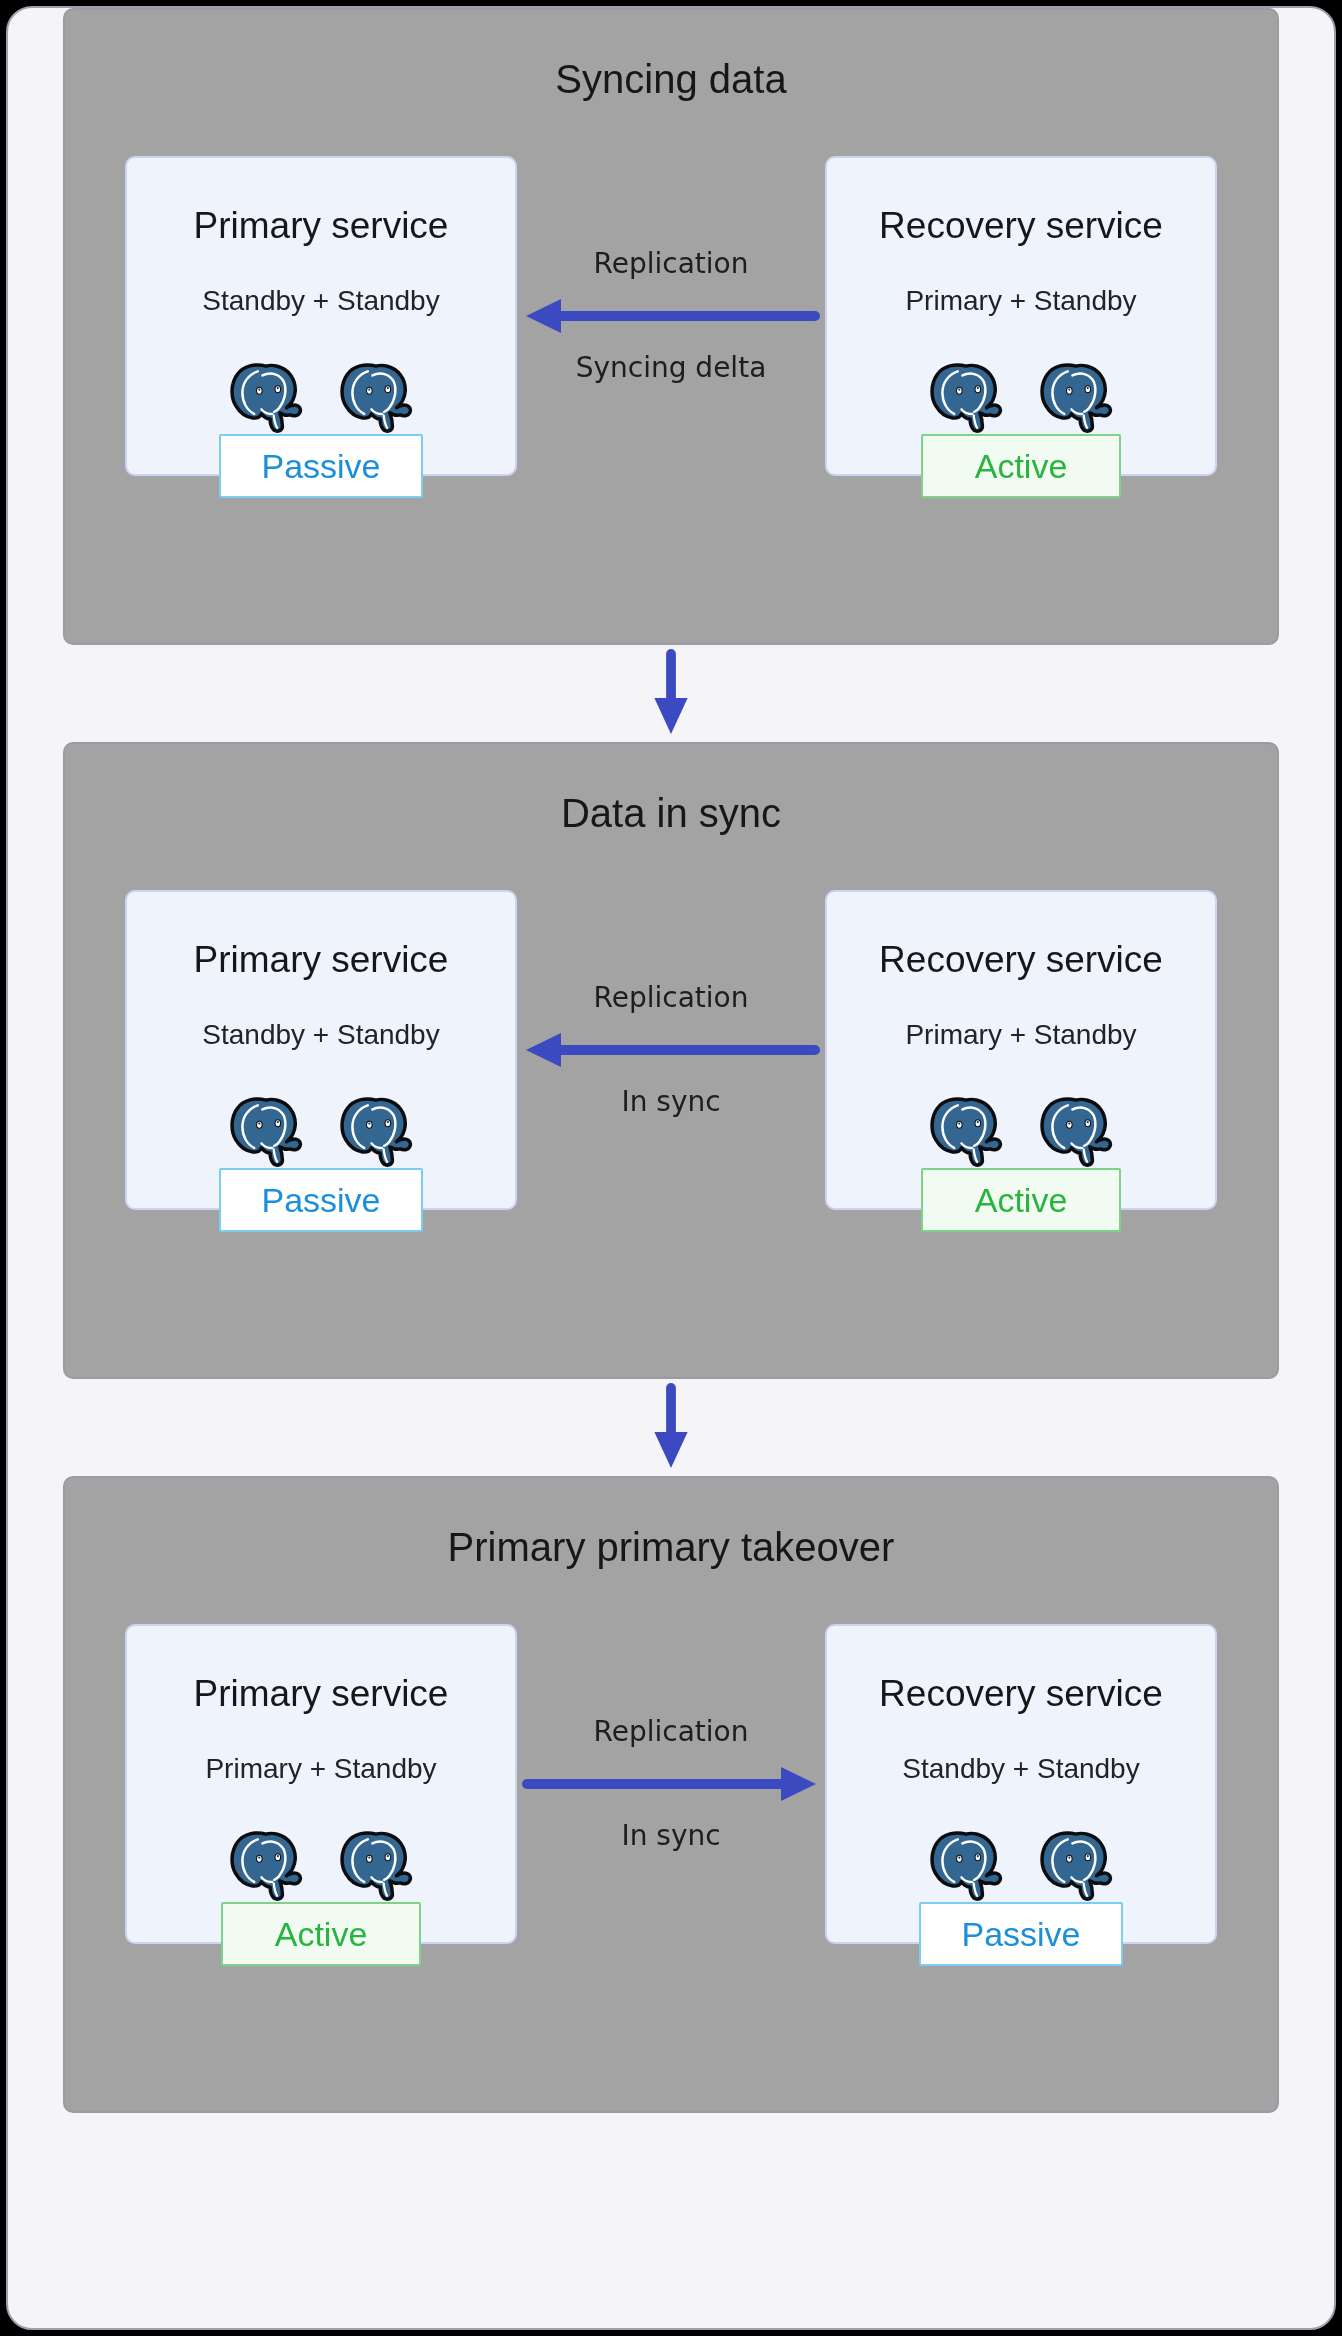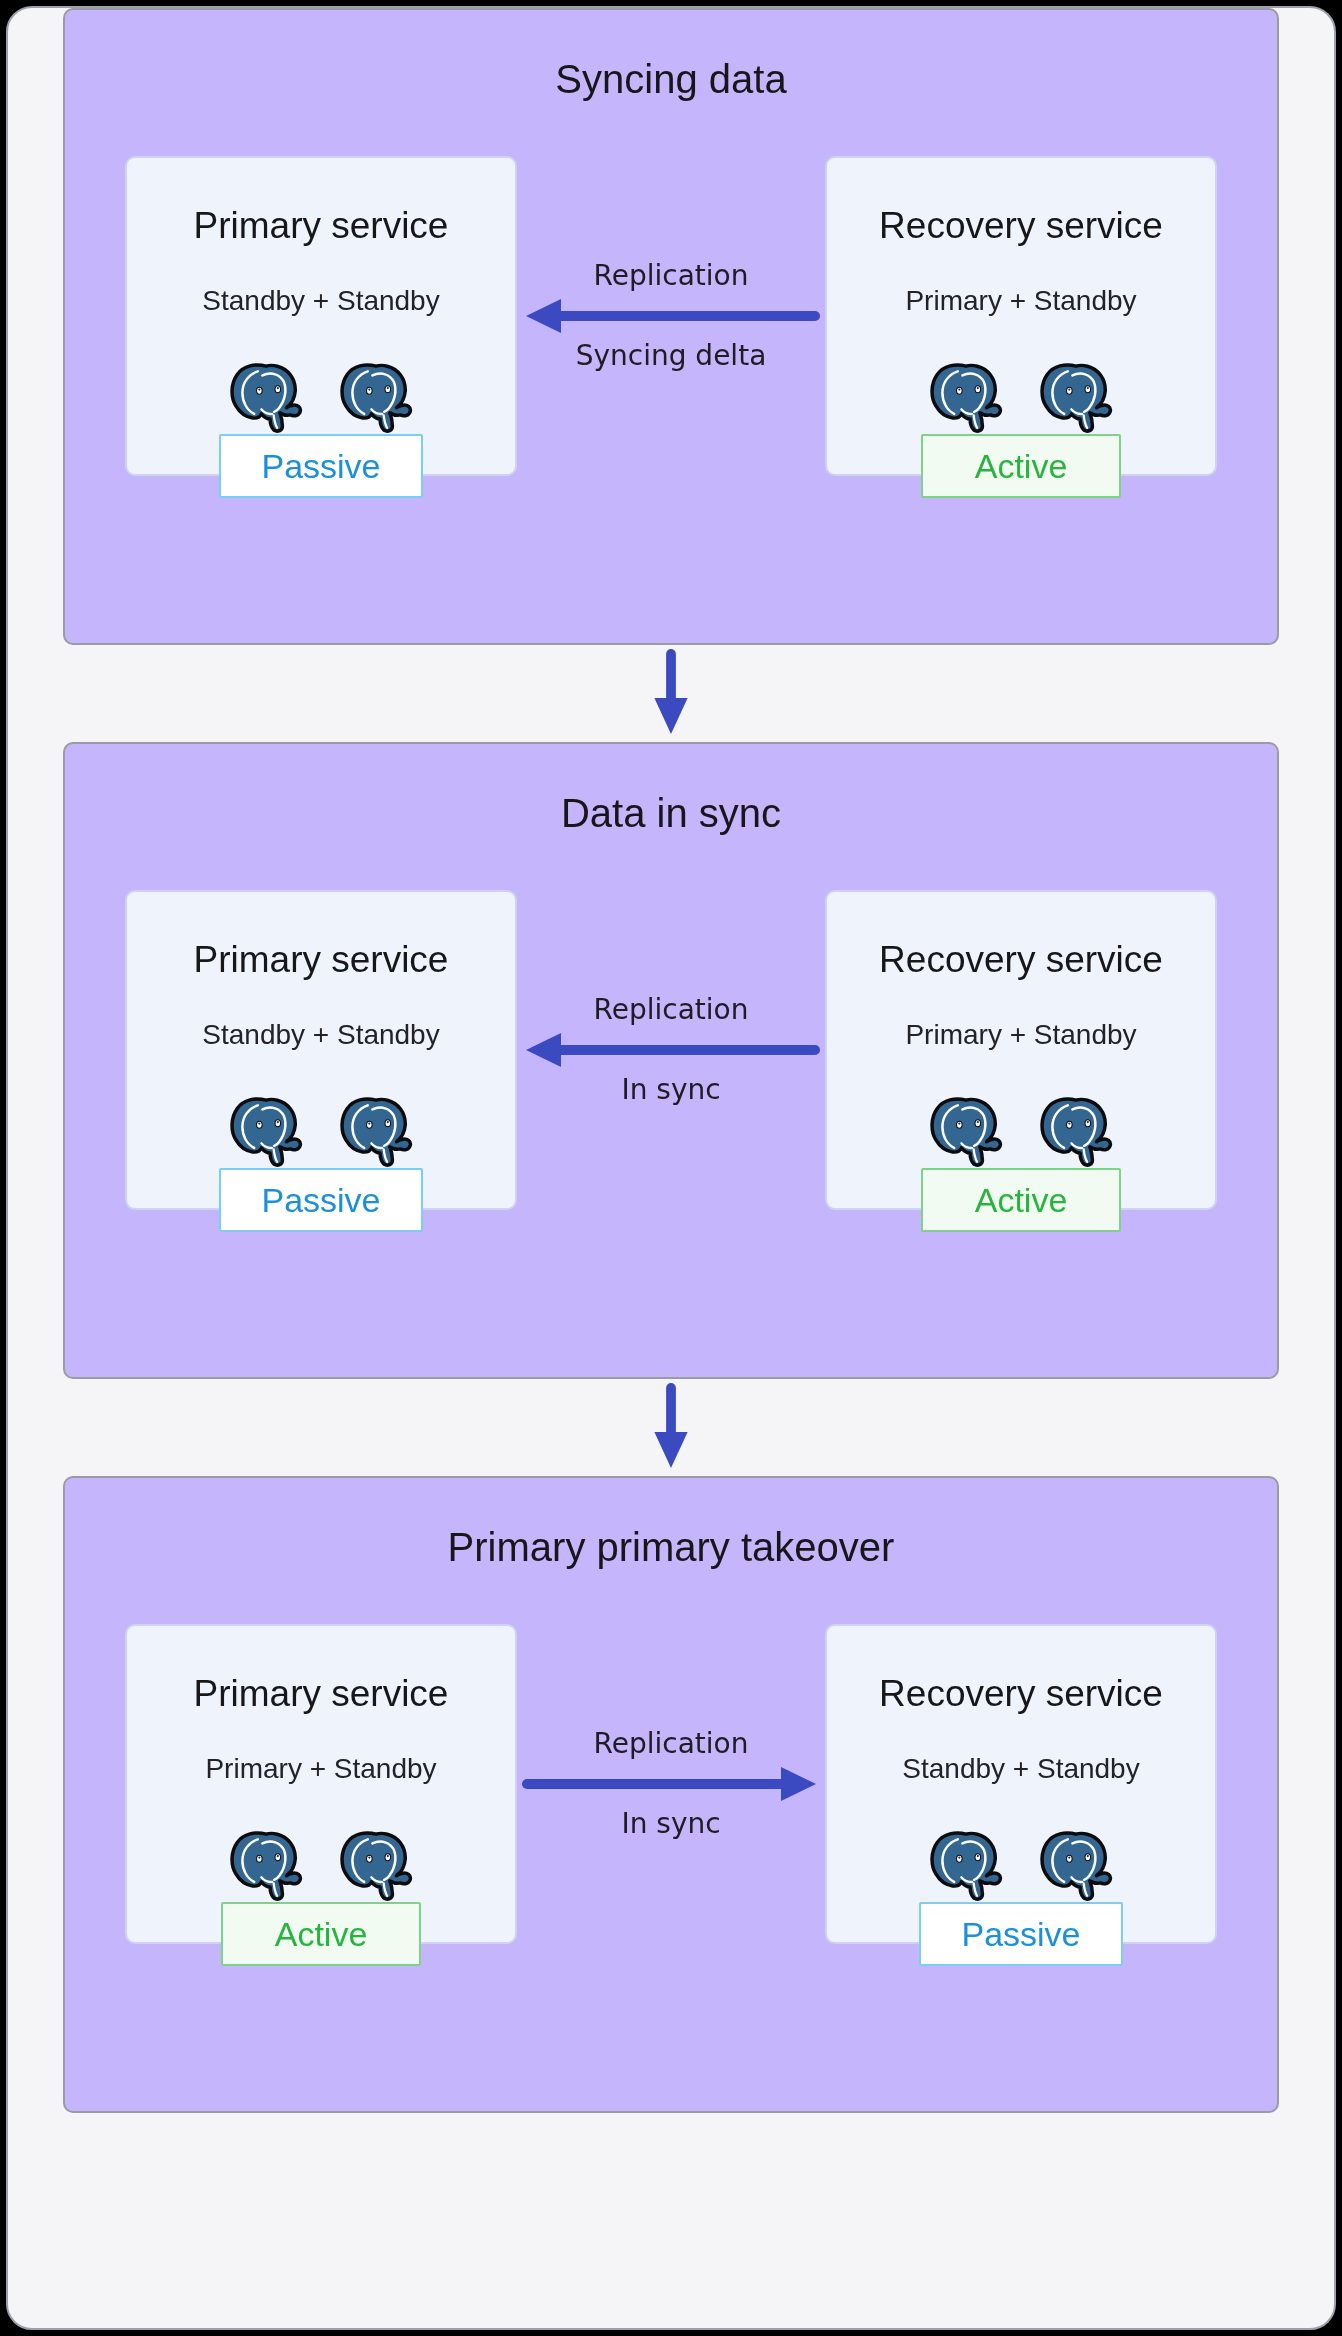--- a/index.html
+++ b/index.html
@@ -30,21 +30,21 @@
   .diagram-title{
     padding:52px 0 50px;
     text-align:center;
     font-size:45px;line-height:55px;
     font-weight:500;color:var(--heading-text);
     letter-spacing:.2px;
   }
   .stage{
     margin:0 55px;
     height:637px;
-    background:#c4b5fd;
+    background:#a3a3a3;
     border:2px solid var(--section-border);
     border-radius:10px;
     padding:44px 60px 45px;
   }
   .stage-title{
     text-align:center;
     font-size:40px;line-height:50px;
     font-weight:500;color:var(--heading-text);
     margin-bottom:52px;
   }
@@ -91,21 +91,21 @@
   }
   .status-badge.active{
     color:var(--active-text);
     border:2px solid var(--active-border);
     background:var(--active-bg);
   }
   .arrow-col{
     flex:1;min-width:0;
     display:flex;flex-direction:column;
     align-items:center;justify-content:center;
-    gap:0;
+    gap:12px;
   }
   .arrow-label{
     font-family:"DejaVu Sans",sans-serif;
     font-size:28px;line-height:36px;
     color:#1d1d22;
   }
   .h-arrow{width:300px;height:44px;display:block}
   .connector{
     height:97px;
     display:flex;align-items:center;justify-content:center;

